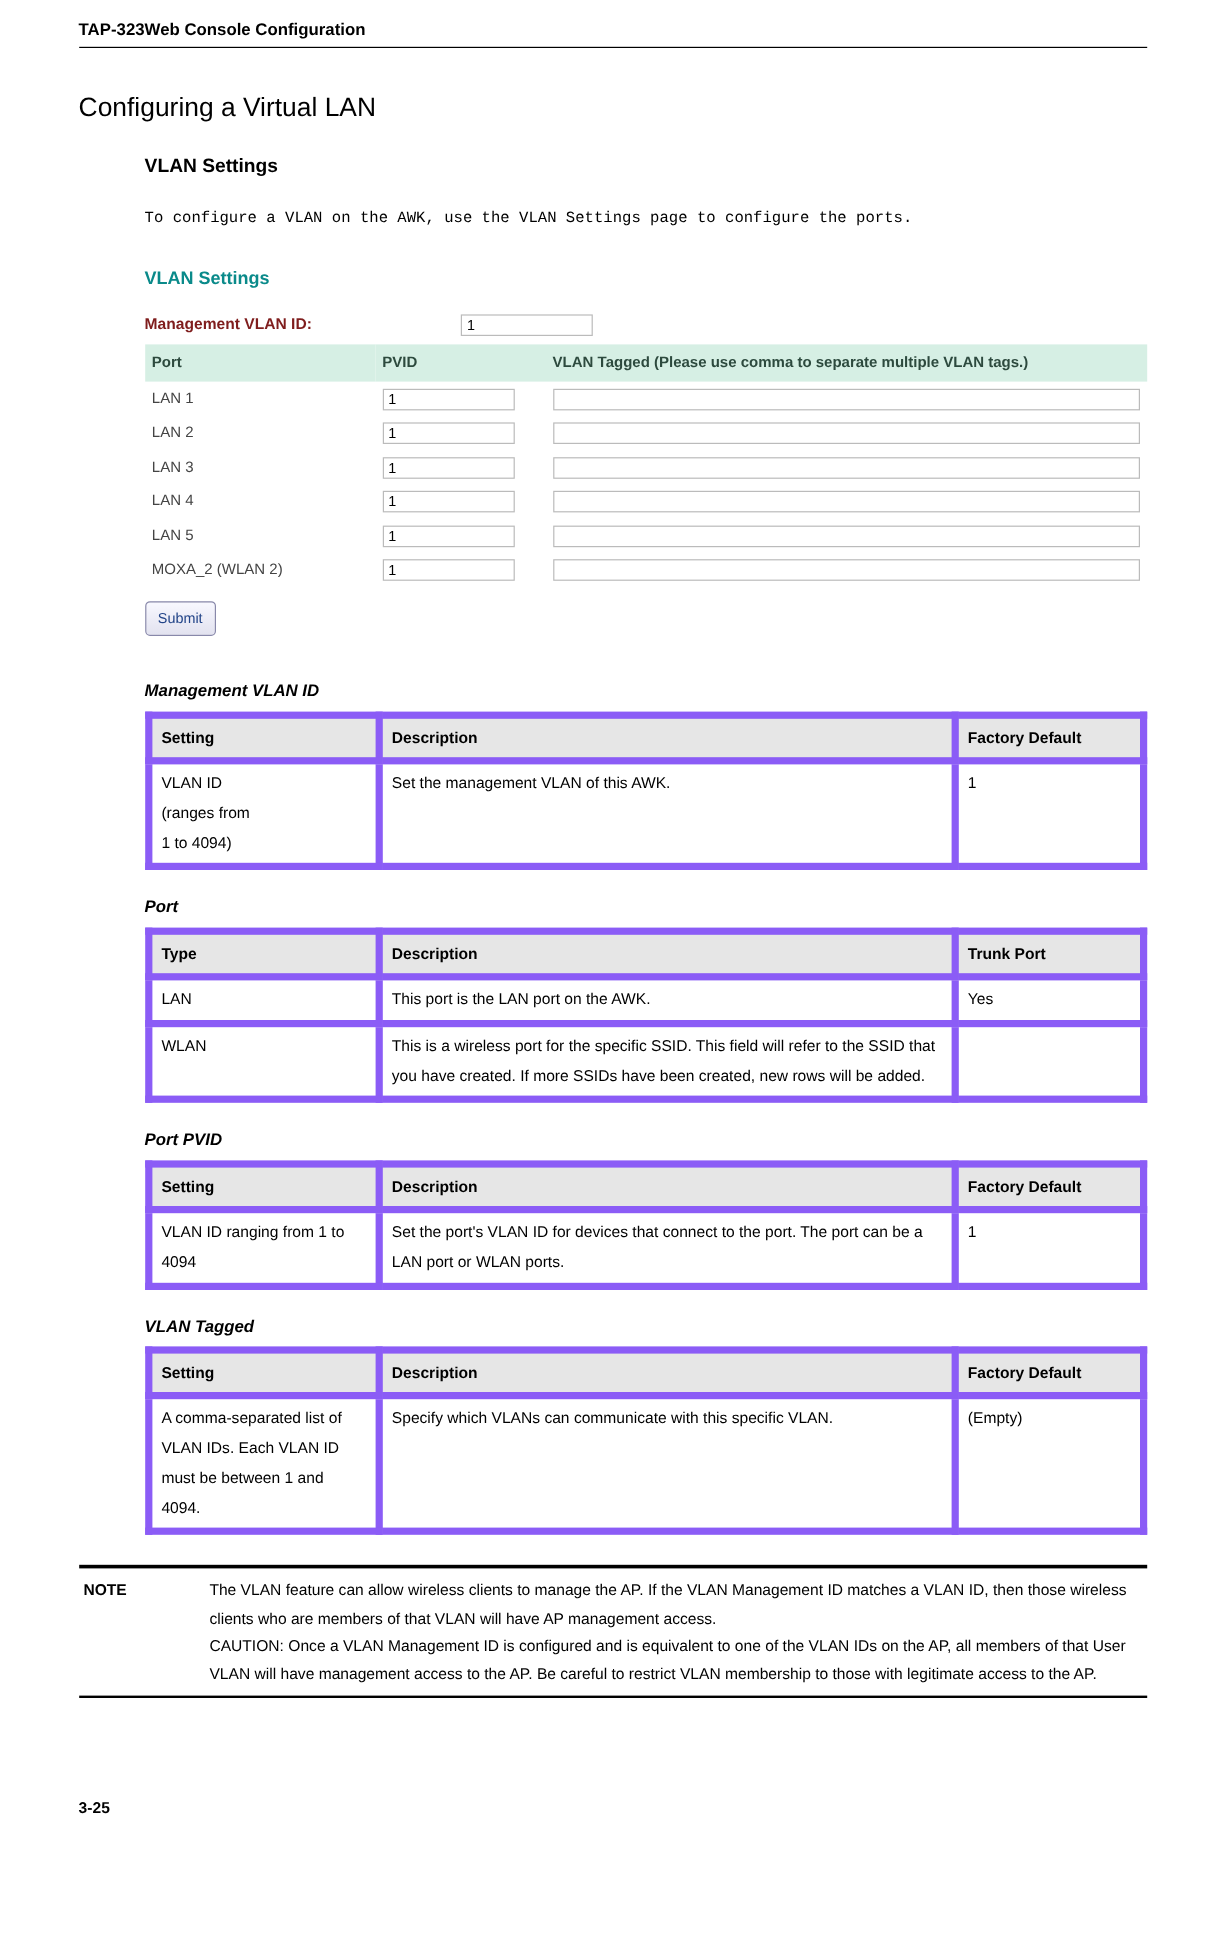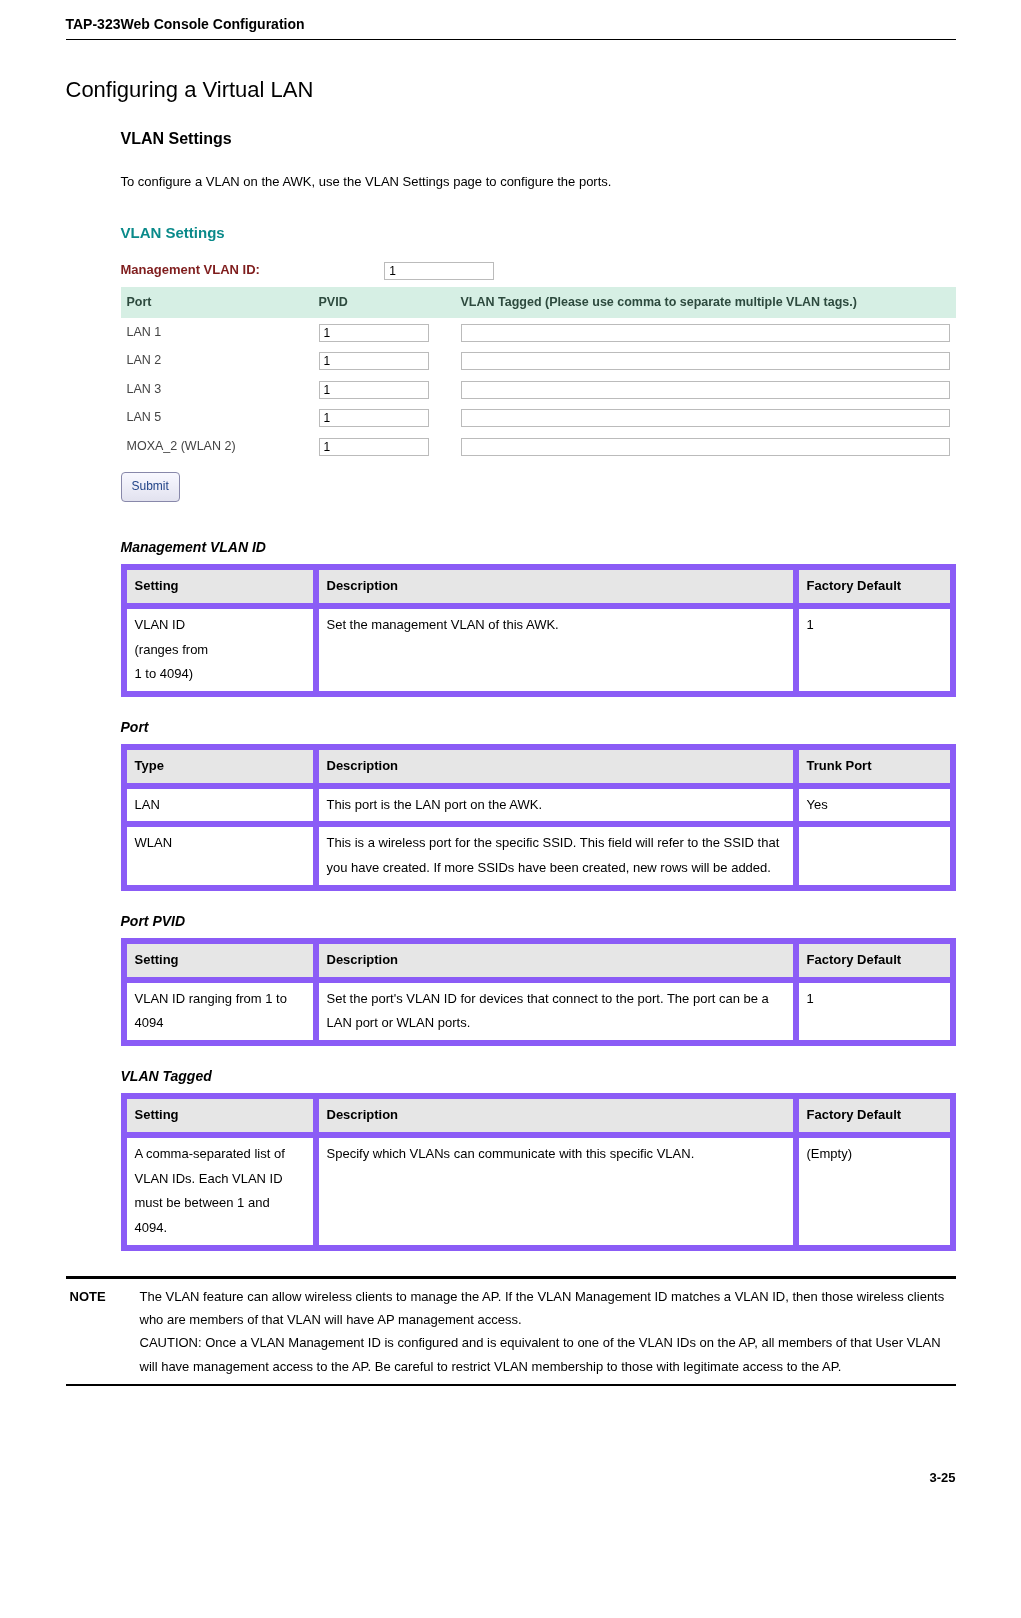--- a/index.html
+++ b/index.html
@@ -29,21 +29,21 @@
     font-size: 22px;
     font-weight: normal;
     margin: 20px 0 15px 0;
   }
   h2.subsection {
     font-size: 16px;
     font-weight: bold;
     margin: 15px 0 8px 0;
   }
   .indent1 { margin-left: 55px; }
-  p.body { margin: 16px 0 18px 0; }
+  p.body { margin: 16px 0 18px 0; font-family: Liberation Mono, monospace; }
   .screenshot {
     border: none;
     padding: 8px 0 15px 0;
   }
   .ss-title { color: #0a8a8a; font-weight: bold; font-size: 15px; margin-bottom: 12px; }
   .ss-label { color: #7f1d1d; font-weight: bold; font-size: 13px; display:inline-block; width:260px;}
   .ss-input {
     border: 1px solid #bbb;
     background: #fff;
     padding: 2px 4px;
@@ -100,29 +100,30 @@
     font-weight: bold;
   }
   .col-a { width: 170px; }
   .col-c { width: 135px; }
   .note-box {
     border-top: 3px solid #000;
     border-bottom: 2px solid #000;
     margin-top: 25px;
     padding: 6px 0;
     display: flex;
+    gap: 35px;
   }
   .note-label {
     font-weight: bold;
     width: 70px;
     flex: 0 0 70px;
     padding-left: 4px;
   }
   .note-text { flex: 1; }
-  .pagenum { text-align:right; font-weight:bold; margin-top:80px; font-size:13px;}
+  .pagenum { text-align:left; font-weight:bold; margin-top:80px; font-size:13px;}
 </style>
 </head>
 <body>
 
 <div class="page">
 
   <div class="header-row">
     <span>TAP-323</span>
     <span>Web Console Configuration</span>
   </div>
@@ -157,20 +158,25 @@
               <td>LAN 2</td>
               <td><input class="ss-input" value="1" style="width: 110px;"></td>
               <td><input class="ss-input" style="width: 100%;"></td>
             </tr>
             <tr>
               <td>LAN 3</td>
               <td><input class="ss-input" value="1" style="width: 110px;"></td>
               <td><input class="ss-input" style="width: 100%;"></td>
             </tr>
             <tr>
+              <td>LAN 4</td>
+              <td><input class="ss-input" value="1" style="width: 110px;"></td>
+              <td><input class="ss-input" style="width: 100%;"></td>
+            </tr>
+            <tr>
               <td>LAN 5</td>
               <td><input class="ss-input" value="1" style="width: 110px;"></td>
               <td><input class="ss-input" style="width: 100%;"></td>
             </tr>
             <tr>
               <td>MOXA_2 (WLAN 2)</td>
               <td><input class="ss-input" value="1" style="width: 110px;"></td>
               <td><input class="ss-input" style="width: 100%;"></td>
             </tr>
           </tbody>

